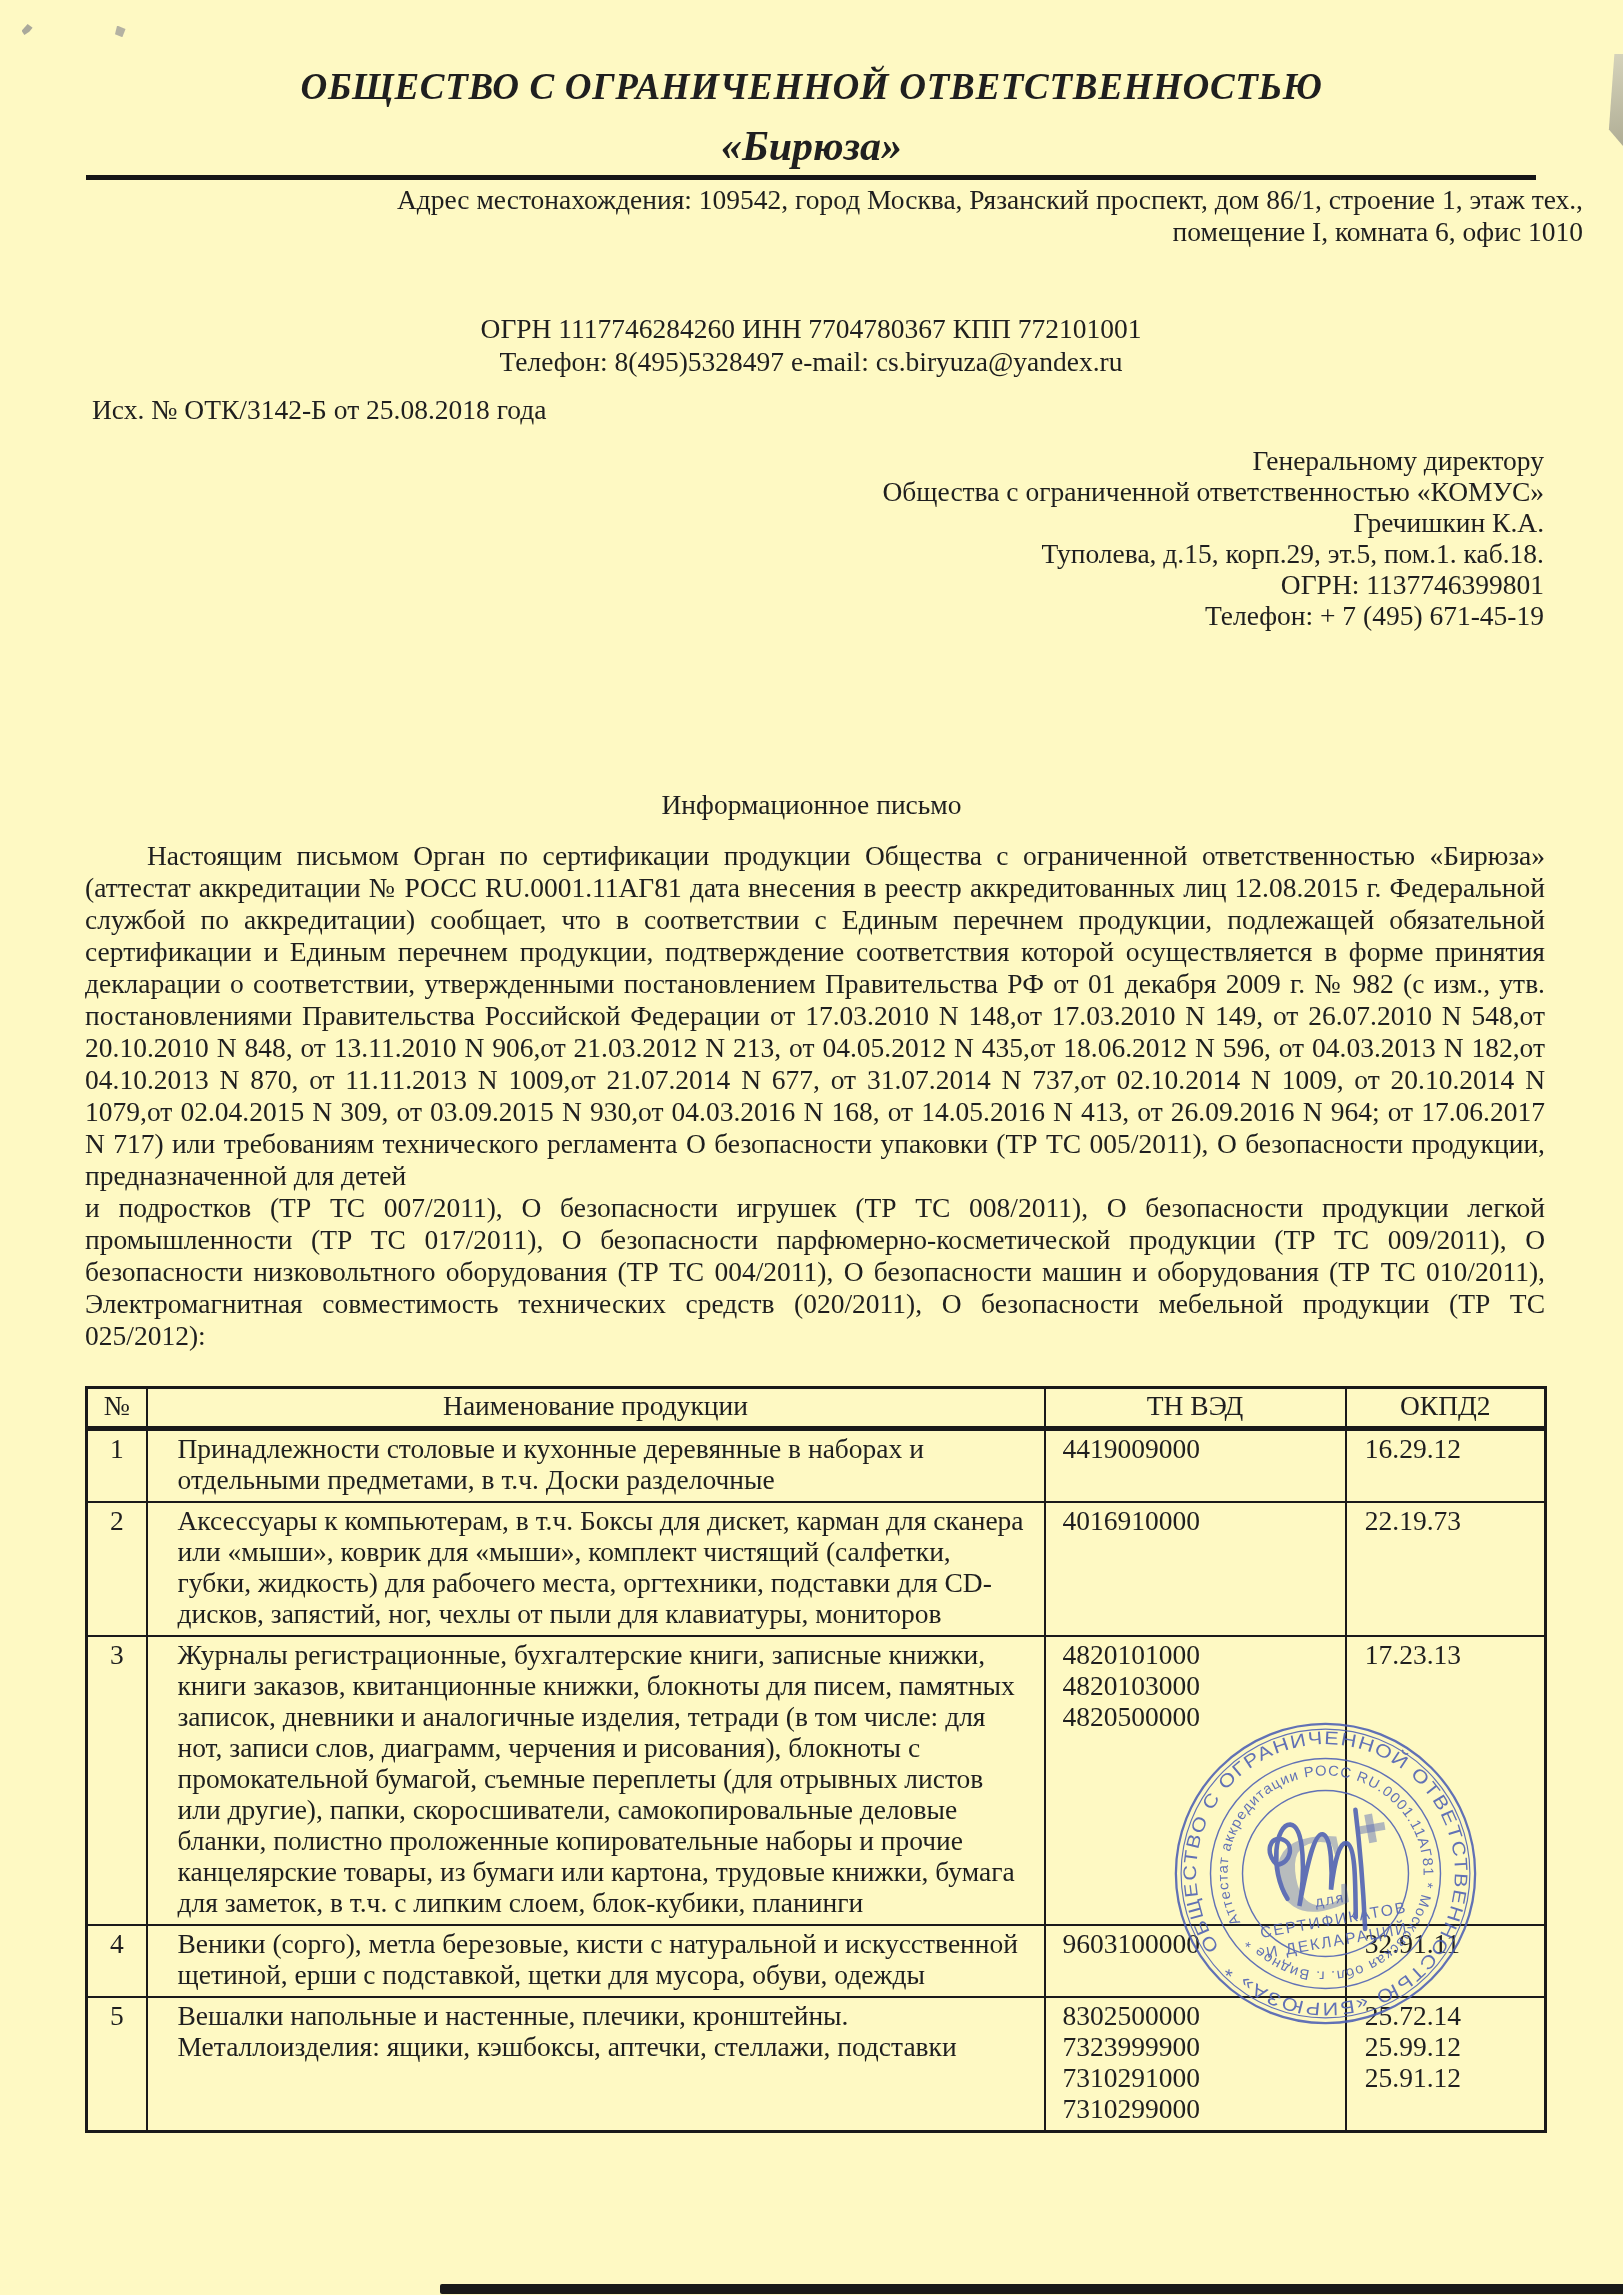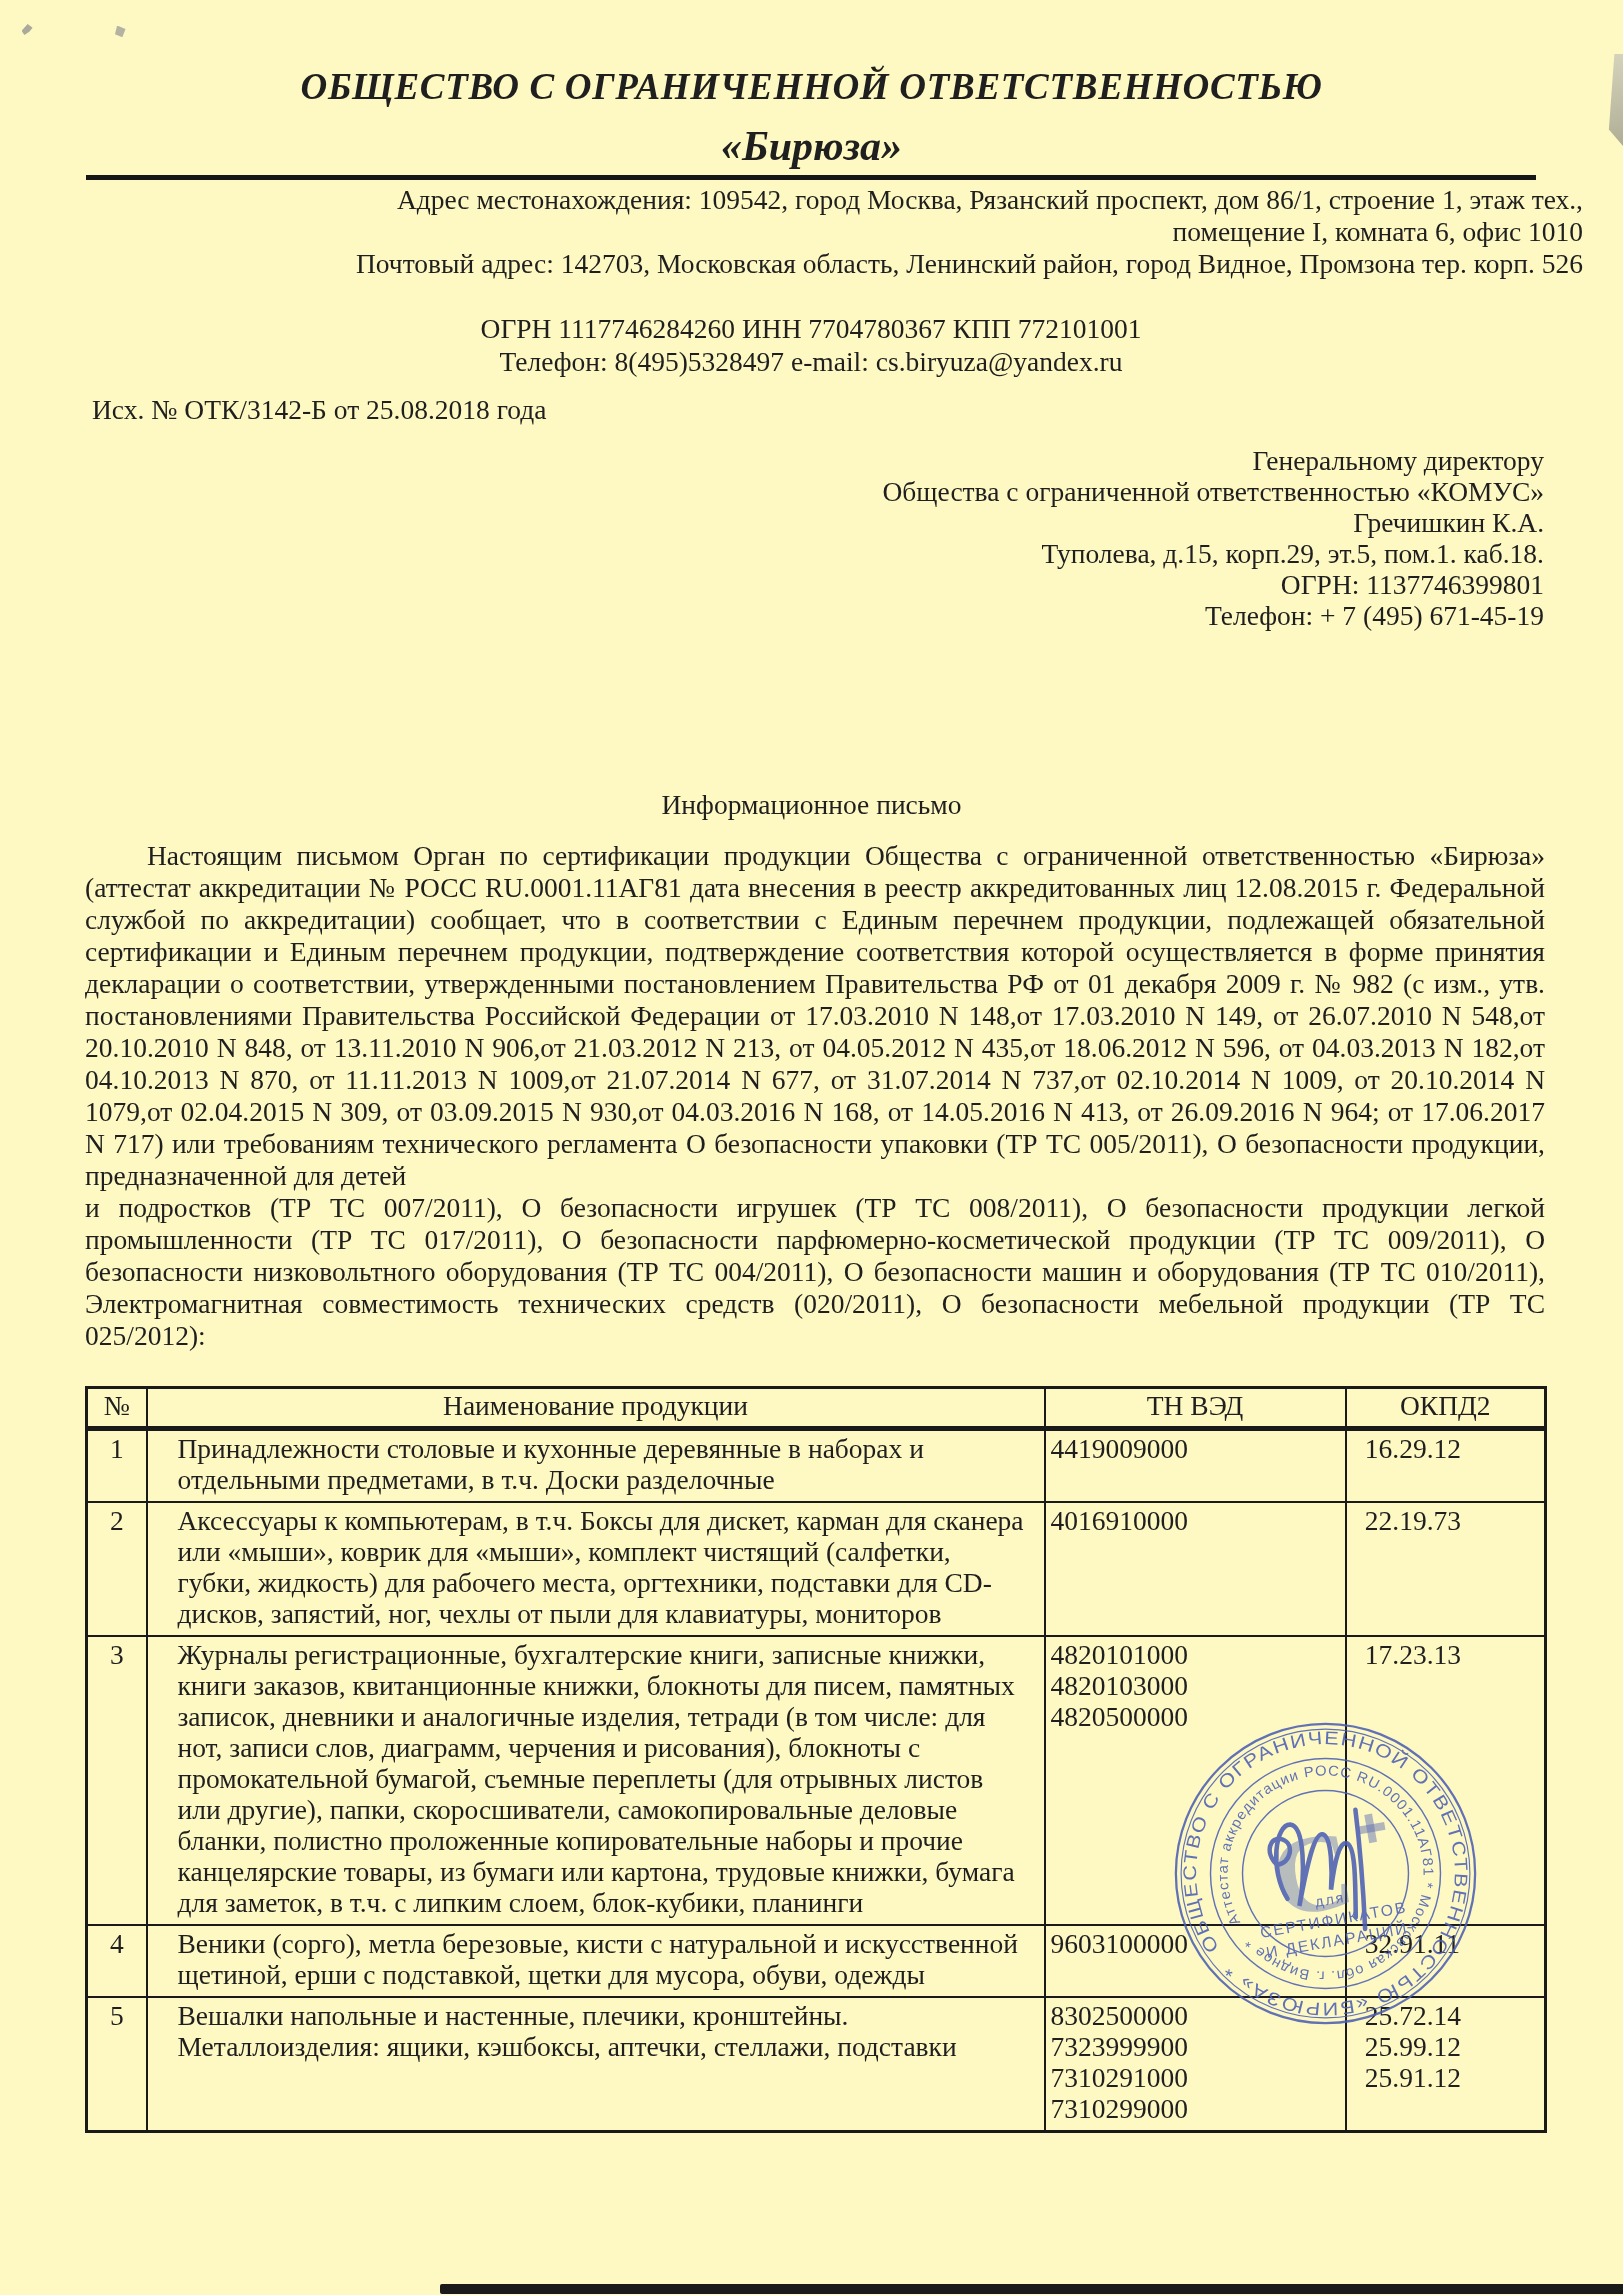--- a/index.html
+++ b/index.html
@@ -28,21 +28,21 @@
   .body-text p.first { text-indent:62px; }
   
   .products { position:absolute; top:1386px; left:85px; width:1457px;
     border-collapse:collapse; font-size:27.5px; border:3.9px solid #1a1a1a; table-layout:fixed; }
   .products th { border:2.6px solid #1a1a1a; border-bottom:5.2px solid #1a1a1a;
     font-weight:normal; padding:1.3px 2.6px 3.9px; text-align:center; }
   .products td { border:2.6px solid #1a1a1a; vertical-align:top;
     padding:2px 6.5px 5.9px; line-height:31px; white-space:pre-line; }
   .products td.cell-num { text-align:center; padding-left:0; padding-right:0; }
   .products td.cell-name { padding-left:30px; padding-right:19.6px; }
-  .products td.cell-tnved { padding-left:5px; }
+  .products td.cell-tnved { padding-left:17px; }
   .products td.cell-okpd2 { padding-left:18.3px; }
   
   .stamp { position:absolute; left:1170px; top:1718px; width:311px; height:311px;
     opacity:.88; pointer-events:none; }
   .stamp svg { width:100%; height:100%; }
   
   .speck-1 { position:absolute; left:21.6px; top:24px; width:11px; height:11px; background:#8d8d8d;
     clip-path:polygon(0 62%, 55% 0, 100% 35%, 70% 70%, 25% 100%); opacity:.75; }
   .speck-2 { position:absolute; left:115px; top:25.5px; width:10.5px; height:11.8px; background:#949494;
     clip-path:polygon(20% 0, 100% 30%, 70% 100%, 0 75%); opacity:.7; }
@@ -62,21 +62,20 @@
   <div class="corner-mark"></div>
   <div class="bottom-bar"></div>
 
   <div class="org-line1">ОБЩЕСТВО С ОГРАНИЧЕННОЙ ОТВЕТСТВЕННОСТЬЮ</div>
   <div class="org-line2">«Бирюза»</div>
   <div class="head-rule"></div>
 
   <div class="addr-block">
     <div>Адрес местонахождения: 109542, город Москва, Рязанский проспект, дом 86/1, строение 1, этаж тех.,</div>
     <div>помещение I, комната 6, офис 1010</div>
-    <div>Почтовый адрес: 142703, Московская область, Ленинский район, город Видное, Промзона тер. корп. 526</div>
   </div>
 
   <div class="reg-block">
     <div>ОГРН 1117746284260 ИНН 7704780367 КПП 772101001</div>
     <div>Телефон: 8(495)5328497 e-mail: cs.biryuza@yandex.ru</div>
   </div>
 
   <div class="out-ref">Исх. № ОТК/3142-Б от 25.08.2018 года</div>
 
   <div class="recipient">

